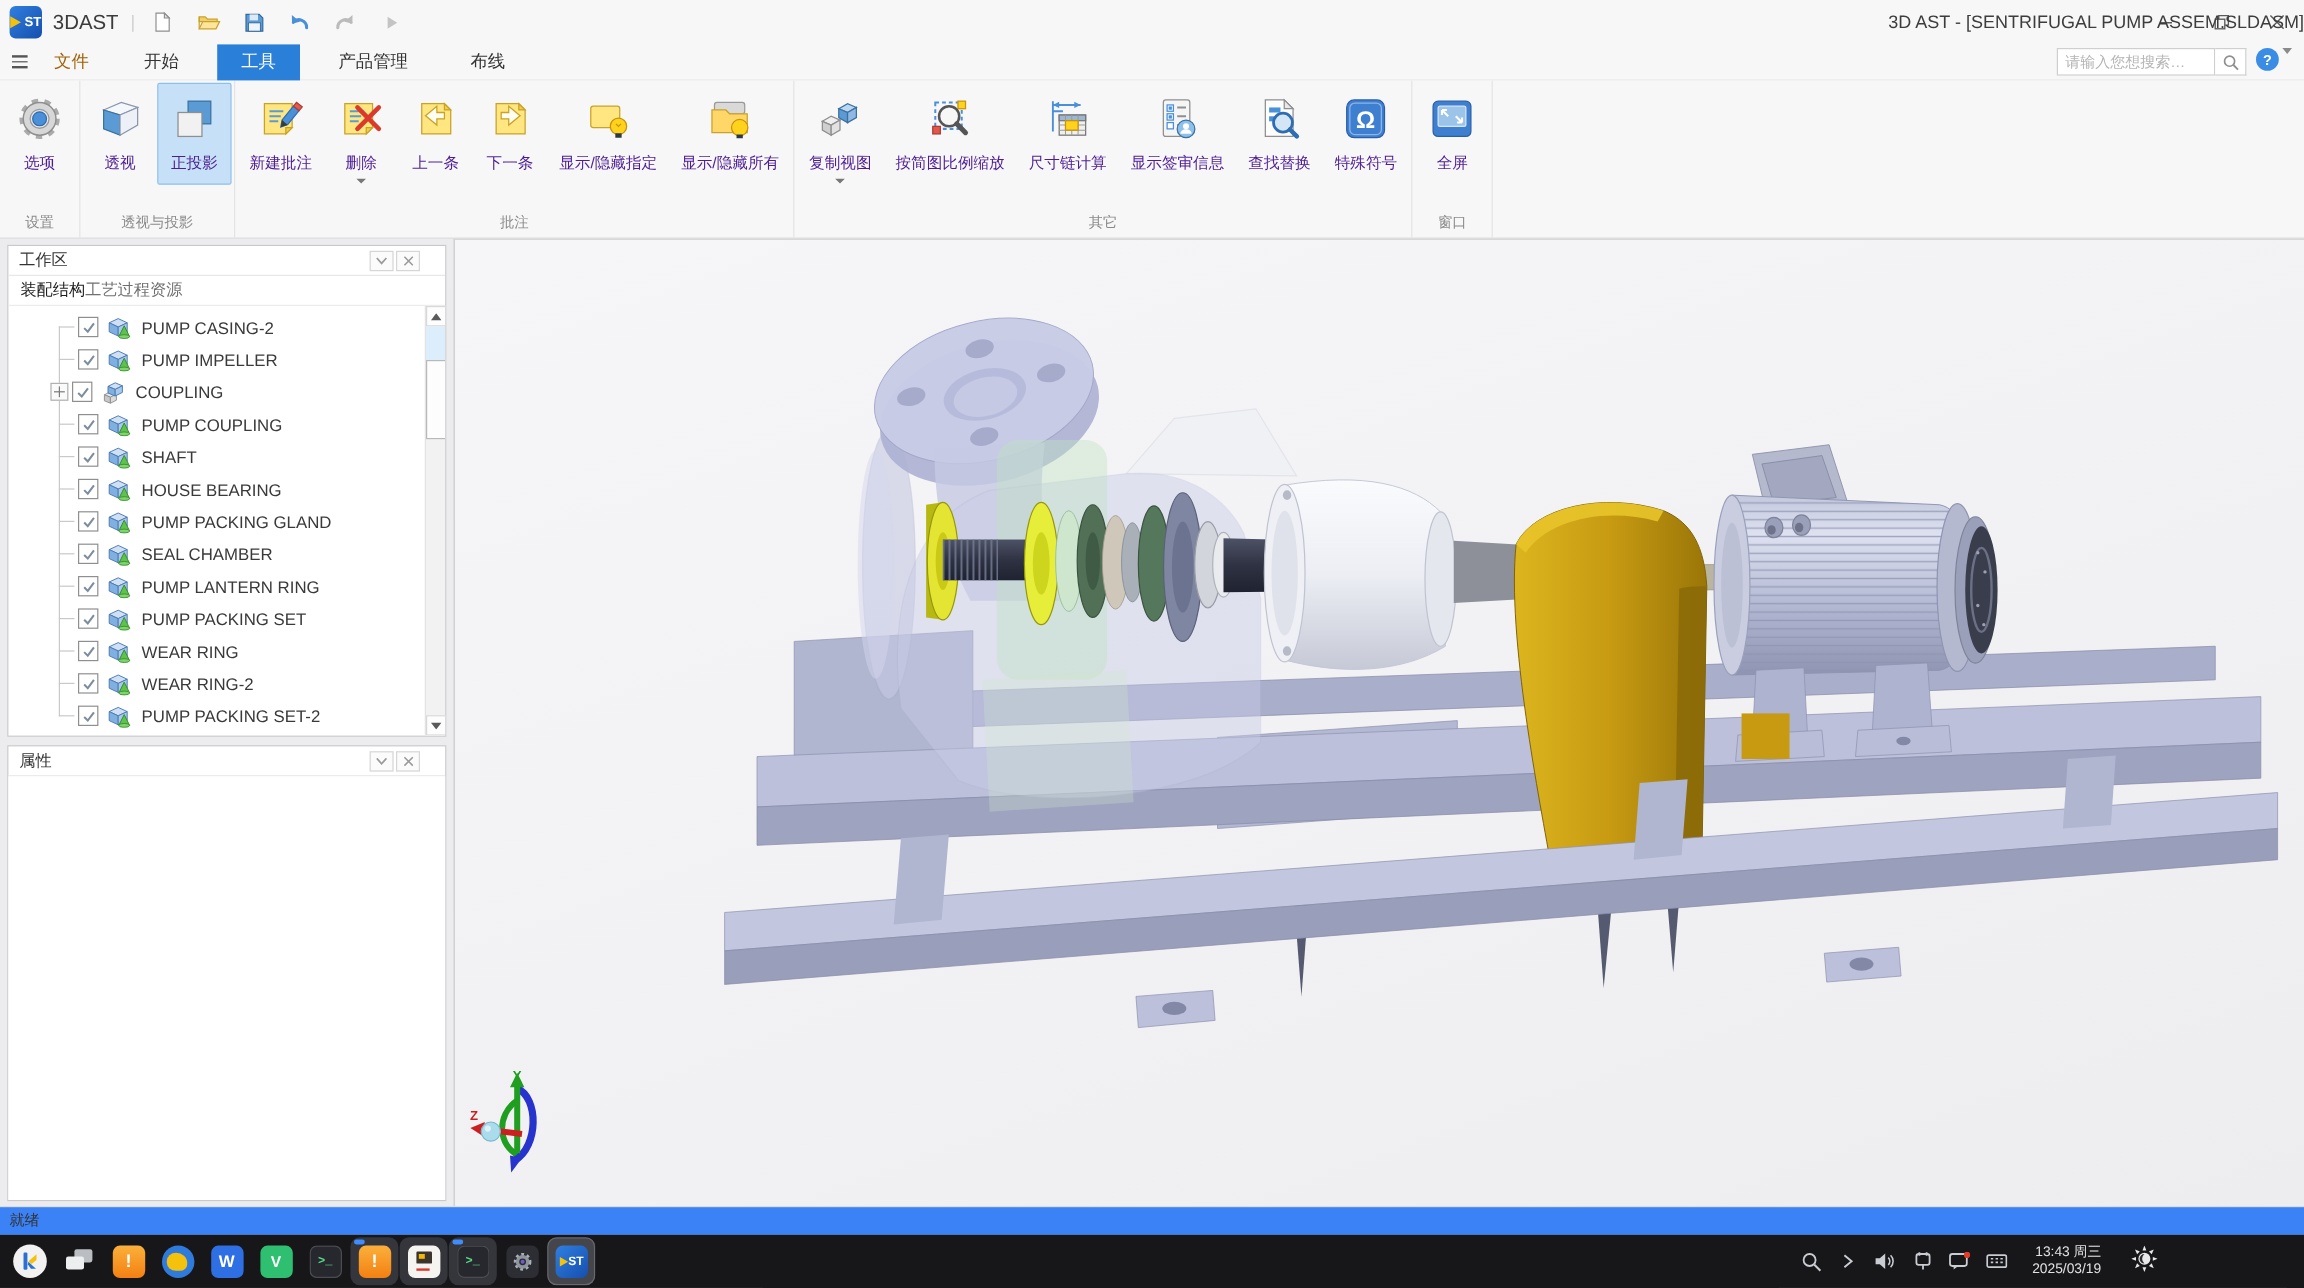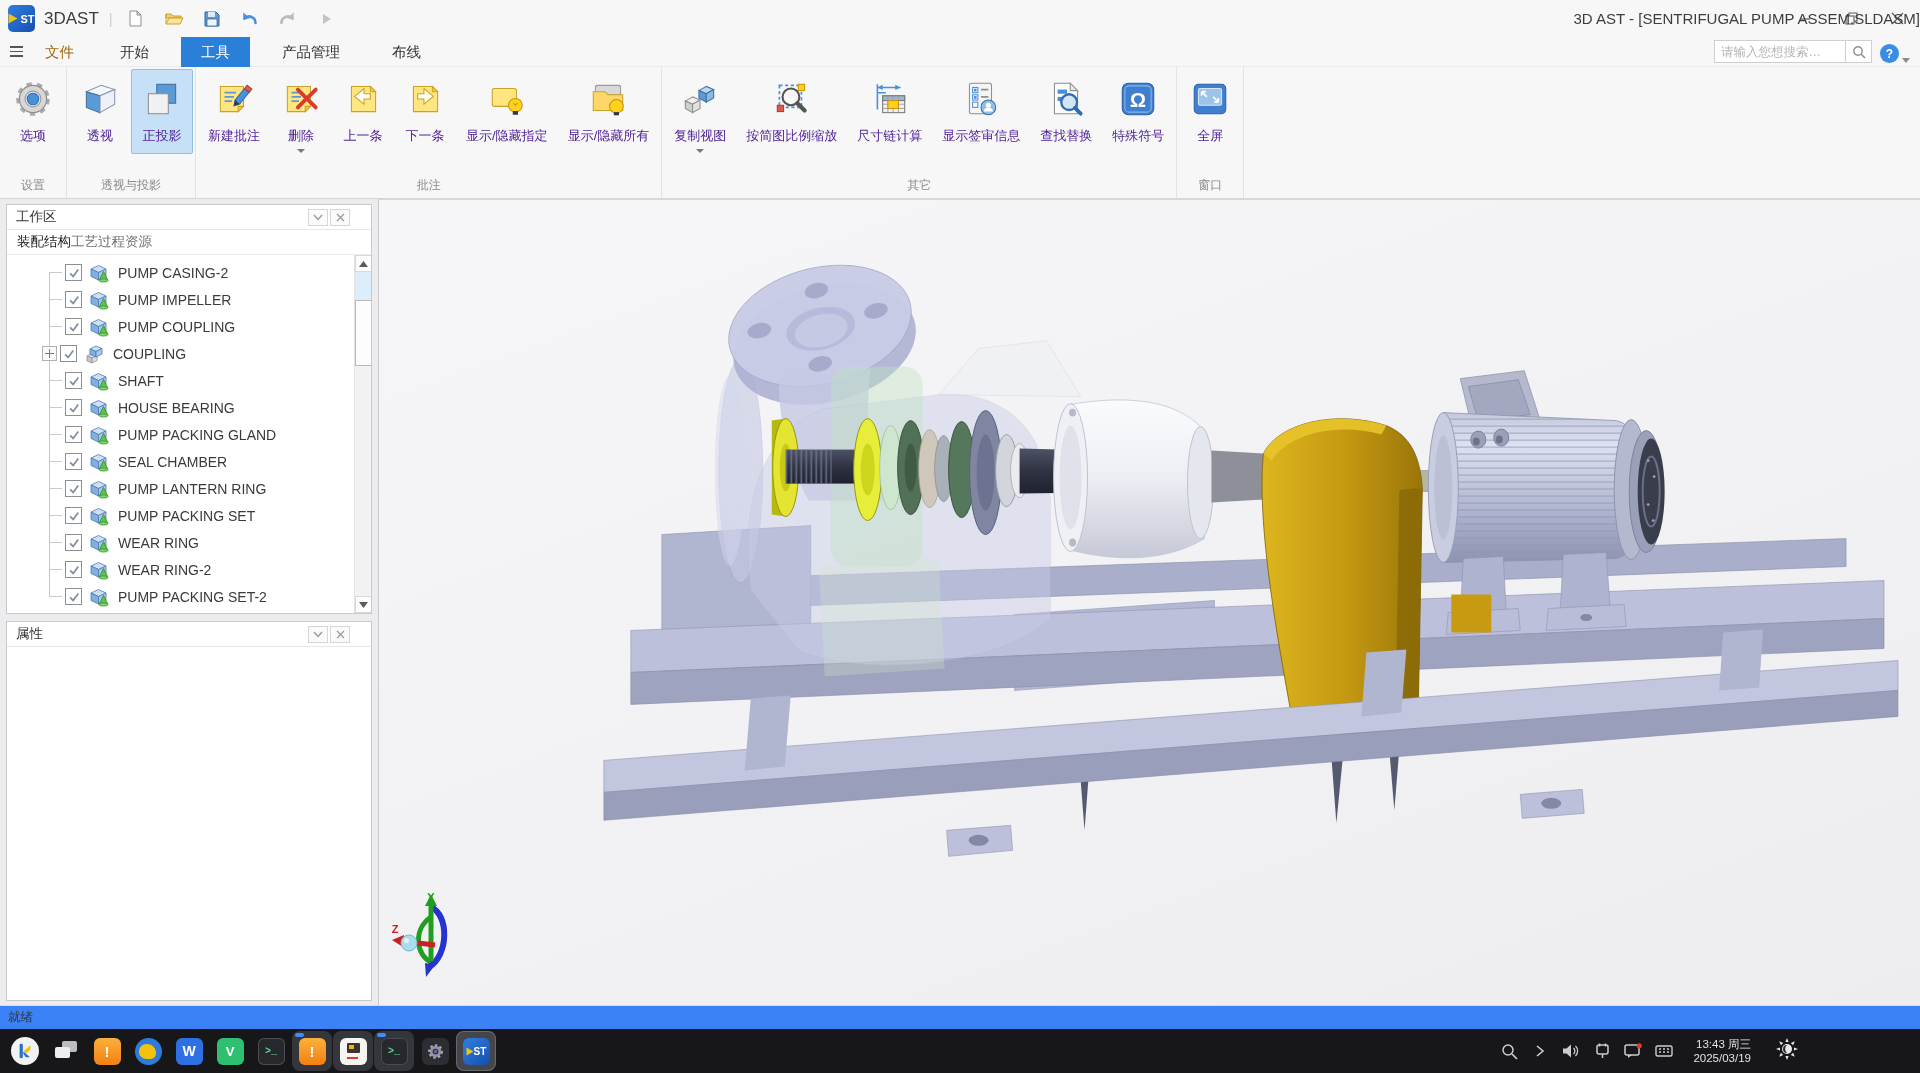--- a/index.html
+++ b/index.html
@@ -22,21 +22,21 @@
   .wctrls { margin-left:auto; display:flex; height:37px; }
   .wc { width:46px; height:37px; display:flex; align-items:center; justify-content:center; color:#5a5a5a; }
 
   
   .menubar { height:30px; background:#f7f7f8; display:flex; align-items:center; border-bottom:1px solid #ececec; position:relative;}
   .hamb { margin-left:10px; margin-right:8px; display:flex; flex-direction:column; gap:3px; }
   .hamb i { display:block; width:13px; height:1.6px; background:#555; }
   .mitem { font-size:14.5px; color:#a16207; padding:0 14px; height:30px; line-height:30px; }
   .mtab { font-size:14.5px; color:#333; padding:0 20px; height:30px; line-height:30px; margin-left:12px; }
   .mtab.active { background:#2a7fd9; color:#fff; }
-  .msearch { margin-left:auto; display:flex; align-items:flex-end; }
+  .msearch { margin-left:auto; display:flex; align-items:flex-start; }
   .msearch input { width:132px; height:23px; border:1px solid #cfcfcf; background:#fff; font-size:12.5px;
                    padding:0 6px; color:#444; outline:none; }
   .msearch input::placeholder { color:#b5b5b5; }
   .sbtn { width:26px; height:23px; border:1px solid #cfcfcf; border-left:none; background:#fff;
           display:flex; align-items:center; justify-content:center; }
   .helpb { width:19px; height:19px; border-radius:50%; background:#3b8ce4; color:#fff; font-size:12px; font-weight:bold;
            display:flex; align-items:center; justify-content:center; margin:0 3px 0 8px; }
   .caret { width:0; height:0; border-left:4px solid transparent; border-right:4px solid transparent;
            border-top:5px solid #8a8a8a; margin-right:10px; }
 
@@ -479,54 +479,54 @@
                 <span class="ticon"><svg viewBox="0 0 22 22">
                     <path d="M3 7 L10.5 3.5 L18 7 L10.5 10.5 Z" fill="#cfe0f4" stroke="#4a7ab5" stroke-width="0.8"></path>
                     <path d="M3 7 L10.5 10.5 L10.5 18 L3 14.5 Z" fill="#7fb0e0" stroke="#4a7ab5" stroke-width="0.8"></path>
                     <path d="M10.5 10.5 L18 7 L18 14.5 L10.5 18 Z" fill="#a9c9ec" stroke="#4a7ab5" stroke-width="0.8"></path>
                     <path d="M15.5 9.5 L20 18.5 L11 18.5 Z" fill="#5fc24e" stroke="#348c27" stroke-width="0.8"></path>
                     <ellipse cx="15.5" cy="18.5" rx="4.5" ry="1.6" fill="#7ed46e" stroke="#348c27" stroke-width="0.7"></ellipse>
                   </svg></span>
                 <span class="tlabel">PUMP IMPELLER</span>
               </div>
               <div class="trow">
-                <span class="tstub"></span>
-                <span class="tcheck">
-                  <svg width="12" height="12" viewBox="0 0 14 14">
-                    <path d="M2.5 7.5 L6 11 L12 3" fill="none" stroke="#7d8da0" stroke-width="2"></path>
-                  </svg>
-                </span>
-                <span class="ticon"><svg viewBox="0 0 22 22">
-                    <path d="M3 7 L10.5 3.5 L18 7 L10.5 10.5 Z" fill="#cfe0f4" stroke="#4a7ab5" stroke-width="0.8"></path>
-                    <path d="M3 7 L10.5 10.5 L10.5 18 L3 14.5 Z" fill="#7fb0e0" stroke="#4a7ab5" stroke-width="0.8"></path>
-                    <path d="M10.5 10.5 L18 7 L18 14.5 L10.5 18 Z" fill="#a9c9ec" stroke="#4a7ab5" stroke-width="0.8"></path>
-                    <path d="M15.5 9.5 L20 18.5 L11 18.5 Z" fill="#5fc24e" stroke="#348c27" stroke-width="0.8"></path>
-                    <ellipse cx="15.5" cy="18.5" rx="4.5" ry="1.6" fill="#7ed46e" stroke="#348c27" stroke-width="0.7"></ellipse>
-                  </svg></span>
-                <span class="tlabel">PUMP COUPLING</span>
-              </div>
-              <div class="trow">
                 <span class="texp">
                   <i></i>
                   <b></b>
                 </span>
                 <span class="tcheck">
                   <svg width="12" height="12" viewBox="0 0 14 14">
                     <path d="M2.5 7.5 L6 11 L12 3" fill="none" stroke="#7d8da0" stroke-width="2"></path>
                   </svg>
                 </span>
                 <span class="ticon"><svg viewBox="0 0 22 22">
                     <path d="M4 13 L9 10.5 L14 12.5 L9 15 Z" fill="#e8e8e8" stroke="#8f8f8f" stroke-width="0.8"></path>
                     <path d="M4 13 L9 15 L9 20 L4 18 Z" fill="#c8c8c8" stroke="#8f8f8f" stroke-width="0.8"></path>
                     <path d="M9 15 L14 12.5 L14 17.5 L9 20 Z" fill="#dcdcdc" stroke="#8f8f8f" stroke-width="0.8"></path>
                     <path d="M7 6 L13 3 L19 5.5 L13 8.5 Z" fill="#cfe0f4" stroke="#4a7ab5" stroke-width="0.8"></path>
                     <path d="M7 6 L13 8.5 L13 14 L7 11.5 Z" fill="#7fb0e0" stroke="#4a7ab5" stroke-width="0.8"></path>
                     <path d="M13 8.5 L19 5.5 L19 11 L13 14 Z" fill="#a9c9ec" stroke="#4a7ab5" stroke-width="0.8"></path>
                   </svg></span>
                 <span class="tlabel">COUPLING</span>
+              </div>
+              <div class="trow">
+                <span class="tstub"></span>
+                <span class="tcheck">
+                  <svg width="12" height="12" viewBox="0 0 14 14">
+                    <path d="M2.5 7.5 L6 11 L12 3" fill="none" stroke="#7d8da0" stroke-width="2"></path>
+                  </svg>
+                </span>
+                <span class="ticon"><svg viewBox="0 0 22 22">
+                    <path d="M3 7 L10.5 3.5 L18 7 L10.5 10.5 Z" fill="#cfe0f4" stroke="#4a7ab5" stroke-width="0.8"></path>
+                    <path d="M3 7 L10.5 10.5 L10.5 18 L3 14.5 Z" fill="#7fb0e0" stroke="#4a7ab5" stroke-width="0.8"></path>
+                    <path d="M10.5 10.5 L18 7 L18 14.5 L10.5 18 Z" fill="#a9c9ec" stroke="#4a7ab5" stroke-width="0.8"></path>
+                    <path d="M15.5 9.5 L20 18.5 L11 18.5 Z" fill="#5fc24e" stroke="#348c27" stroke-width="0.8"></path>
+                    <ellipse cx="15.5" cy="18.5" rx="4.5" ry="1.6" fill="#7ed46e" stroke="#348c27" stroke-width="0.7"></ellipse>
+                  </svg></span>
+                <span class="tlabel">PUMP COUPLING</span>
               </div>
               <div class="trow">
                 <span class="tstub"></span>
                 <span class="tcheck">
                   <svg width="12" height="12" viewBox="0 0 14 14">
                     <path d="M2.5 7.5 L6 11 L12 3" fill="none" stroke="#7d8da0" stroke-width="2"></path>
                   </svg>
                 </span>
                 <span class="ticon"><svg viewBox="0 0 22 22">
                     <path d="M3 7 L10.5 3.5 L18 7 L10.5 10.5 Z" fill="#cfe0f4" stroke="#4a7ab5" stroke-width="0.8"></path>

